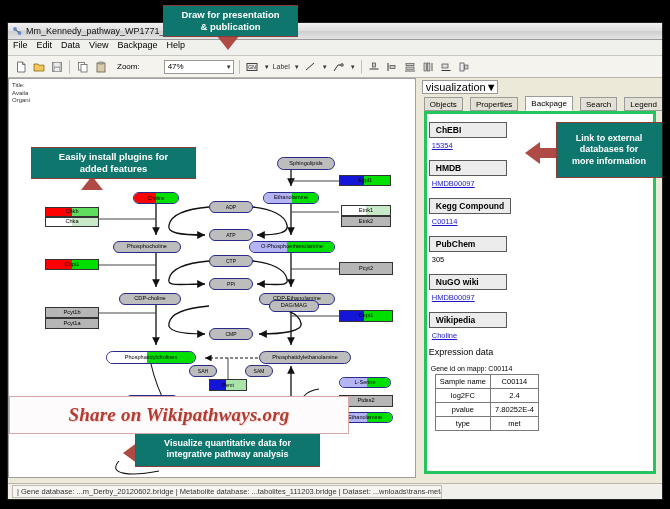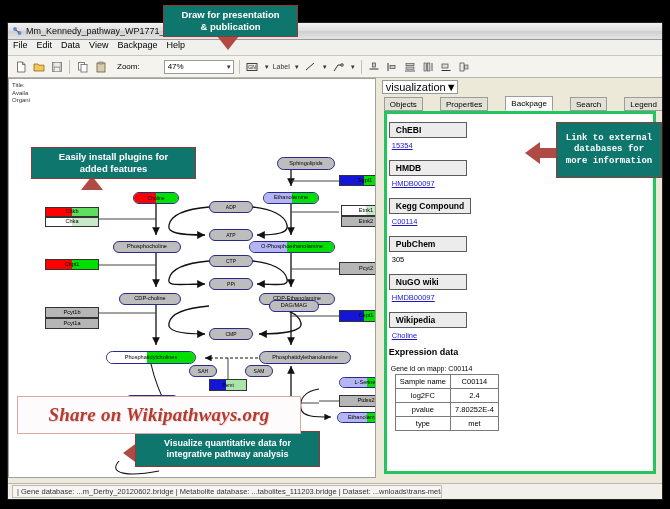--- a/index.html
+++ b/index.html
@@ -74,40 +74,40 @@
     display:flex; flex-direction:column;
   }
   
   .viz-row { height:18px; display:flex; align-items:center; padding-left:6px; }
   .vizbox {
     width:76px; height:14px; background:#fff; border:1px solid #999;
     display:flex; align-items:center; justify-content:space-between;
     padding:0 2px 0 3px; font-size:11px;
   }
   
-  .tabs { display:flex; align-items:flex-end; height:15px; padding-left:8px; gap:18px; }
+  .tabs { display:flex; align-items:flex-end; height:15px; padding-left:8px; gap:8px; }
   .tab {
     font-size:8px; padding:1px 5px 1px 5px; border:1px solid #9b9b9b;
     background:#e3e1d6; margin-right:-1px; color:#000; height:14px;
     display:flex; align-items:center;
   }
   .tab.active { background:#fbfbf7; border-bottom-color:#fbfbf7; height:15px; font-weight:normal; }
   .tabpanel {
     flex:1; margin:0 6px 4px 8px; background:#fff; border:3px solid #22c55e;
     overflow:hidden; position:relative; padding:5px 2px;
   }
   .bp-head {
     display:inline-block; min-width:78px;
     border:1px solid #5a5a5a; background:#ececec;
     font-size:8.5px; font-weight:bold; color:#000;
     padding:2px 6px; margin-bottom:3px;
   }
   .bp-link { font-size:7.5px; color:#1b17c9; text-decoration:underline; margin:0 0 7px 3px; display:block; }
   .bp-plain { font-size:7.5px; color:#000; margin:0 0 7px 3px; display:block; }
-  .bp-expr { font-size:9px; font-weight:bold; color:#000; margin:2px 0 8px 0; }
+  .bp-expr { font-size:9px; font-weight:normal; color:#000; margin:2px 0 8px 0; }
   .bp-geneid { font-size:7px; color:#000; margin:0 0 2px 2px; }
   table.exprtbl { border-collapse:collapse; margin-left:6px; }
   table.exprtbl td {
     border:1px solid #7a7a7a; font-size:7.5px; text-align:center;
     padding:2px 4px; color:#000; background:#fff; min-width:46px;
   }
   
   .statusbar {
     position:absolute; left:0; right:0; bottom:0; height:16px;
     background:#f1f0eb; border-top:1px solid #b9b7ae;
@@ -517,21 +517,21 @@
       </div>
 
       <div class="arrow-left" style="left:114px; top:363px;"></div>
       <div class="callout" style="left:126px; top:352px; width:185px; height:36px; font-size:9px;">
         <div>
           <div>Visualize quantitative data  for</div>
           <div>integrative pathway analysis</div>
         </div>
       </div>
 
-      <div class="share-box" style="left:8px; top:317px; width:284px; height:38px;">
+      <div class="share-box" style="left:0; top:317px; width:340px; height:38px;">
         <span>Share on Wikipathways.org</span>
       </div>
     </div>
 
     <div class="side-pane">
       <div class="viz-row">
         <div class="vizbox">
           <span>visualization</span>
           <span class="arw">▼</span>
         </div>
@@ -609,19 +609,19 @@
 <div class="arrow-down" style="left:217px; top:36px;"></div>
 <div class="callout" style="left:163px; top:5px; width:135px; height:32px; font-size:9.5px;">
   <div>
     <div>Draw for presentation</div>
     <div>&amp; publication</div>
   </div>
 </div>
 
 <div class="arrow-tail" style="left:540px; top:148px; width:18px; height:10px;"></div>
 <div class="arrow-left" style="left:525px; top:142px; border-right-color:#b04a44;"></div>
-<div class="callout" style="left:556px; top:122px; width:106px; height:56px; font-size:9px;font-family:Liberation Mono, monospace;">
+<div class="callout" style="left:556px; top:122px; width:106px; height:56px; font-size:9px;">
   <div>
     <div>Link  to external</div>
     <div>databases  for</div>
     <div>more information</div>
   </div>
 </div>
 
 </body></html>

